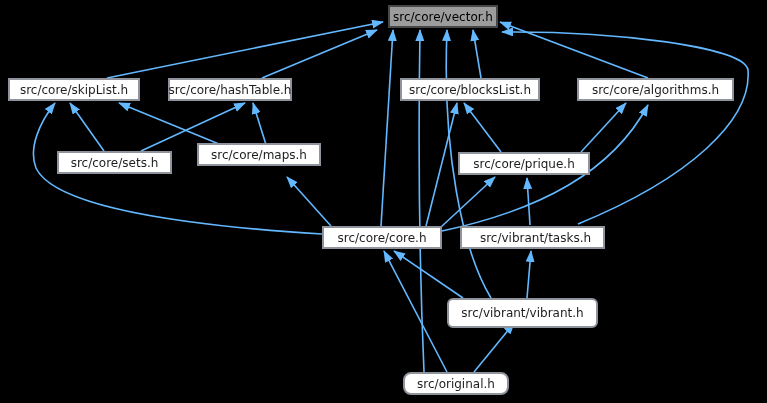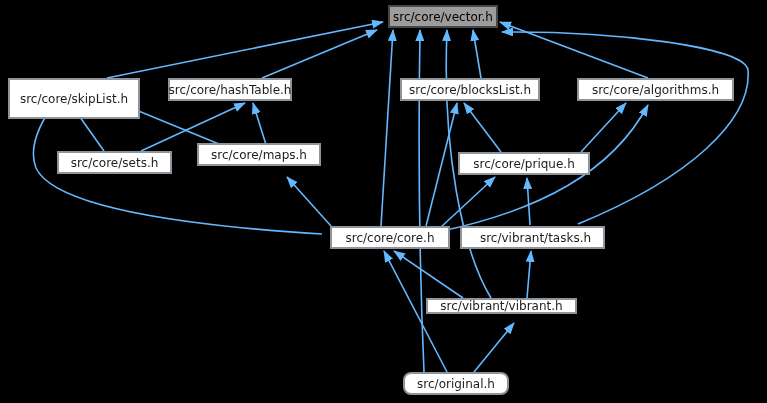--- a/index.html
+++ b/index.html
@@ -53,25 +53,25 @@
         <path d="M441,227 L495,177" fill="none" stroke="#63b8ff" stroke-width="1.6" marker-end="url(#arrow)"></path>
         <path d="M530,225 L527,178" fill="none" stroke="#63b8ff" stroke-width="1.6" marker-end="url(#arrow)"></path>
         <path d="M463,298 L394,251" fill="none" stroke="#63b8ff" stroke-width="1.6" marker-end="url(#arrow)"></path>
         <path d="M447,372 L384,251" fill="none" stroke="#63b8ff" stroke-width="1.6" marker-end="url(#arrow)"></path>
         <path d="M527,298 L531,251" fill="none" stroke="#63b8ff" stroke-width="1.6" marker-end="url(#arrow)"></path>
         <path d="M474,372 L514,323" fill="none" stroke="#63b8ff" stroke-width="1.6" marker-end="url(#arrow)"></path>
       </g>
   </svg>
   <div id="nodes-layer">
       <div class="node highlight" style="left: 388px; top: 5px; width: 110px; height: 23px;">src/core/vector.h</div>
-      <div class="node" style="left: 8px; top: 78px; width: 132px; height: 41px; text-align: center;">src/core/skipList.h</div>
+      <div class="node" style="left: 8px; top: 78px; width: 132px; height: 23px; text-align: center;">src/core/skipList.h</div>
       <div class="node" style="left: 168px; top: 78px; width: 124px; height: 23px;">src/core/hashTable.h</div>
       <div class="node" style="left: 400px; top: 78px; width: 140px; height: 23px;">src/core/blocksList.h</div>
       <div class="node" style="left: 577px; top: 78px; width: 157px; height: 23px;">src/core/algorithms.h</div>
       <div class="node" style="left: 57px; top: 151px; width: 115px; height: 23px;">src/core/sets.h</div>
       <div class="node" style="left: 197px; top: 143px; width: 124px; height: 23px;">src/core/maps.h</div>
       <div class="node" style="left: 458px; top: 152px; width: 132px; height: 23px;">src/core/prique.h</div>
-      <div class="node" style="left: 330px; top: 226px; width: 120px; height: 23px;">src/core/core.h</div>
+      <div class="node" style="left: 322px; top: 226px; width: 120px; height: 23px;">src/core/core.h</div>
       <div class="node" style="left: 460px; top: 226px; width: 145px; height: 23px; padding-left: 6px;">src/vibrant/tasks.h</div>
-      <div class="node" style="left: 426px; top: 298px; width: 151px; height: 16px;">src/vibrant/vibrant.h</div>
+      <div class="node" style="left: 447px; top: 298px; width: 151px; height: 30px; border-radius: 6px;">src/vibrant/vibrant.h</div>
       <div class="node" style="left: 403px; top: 372px; width: 106px; height: 23px; border-radius: 8px;">src/original.h</div>
     </div>
 </div>
 
 </body></html>

